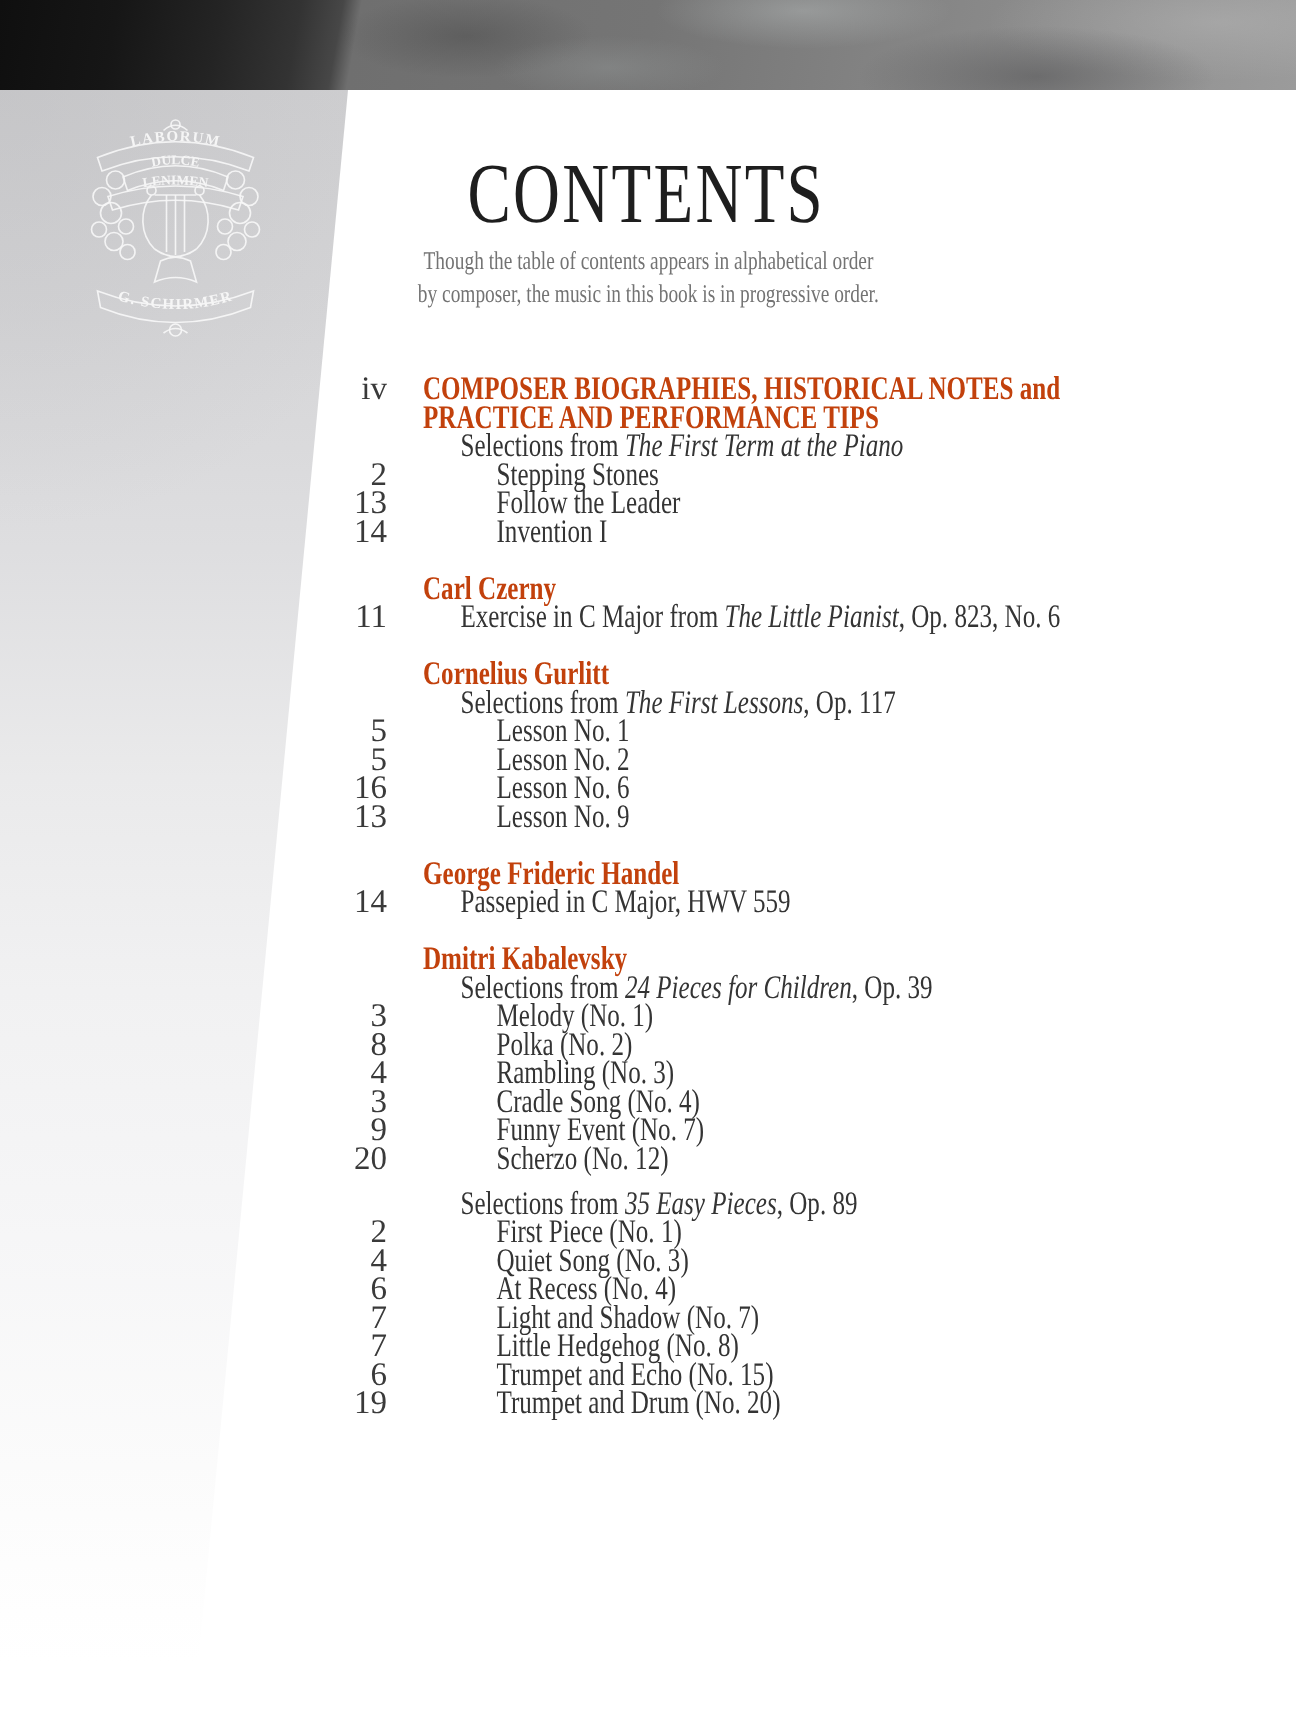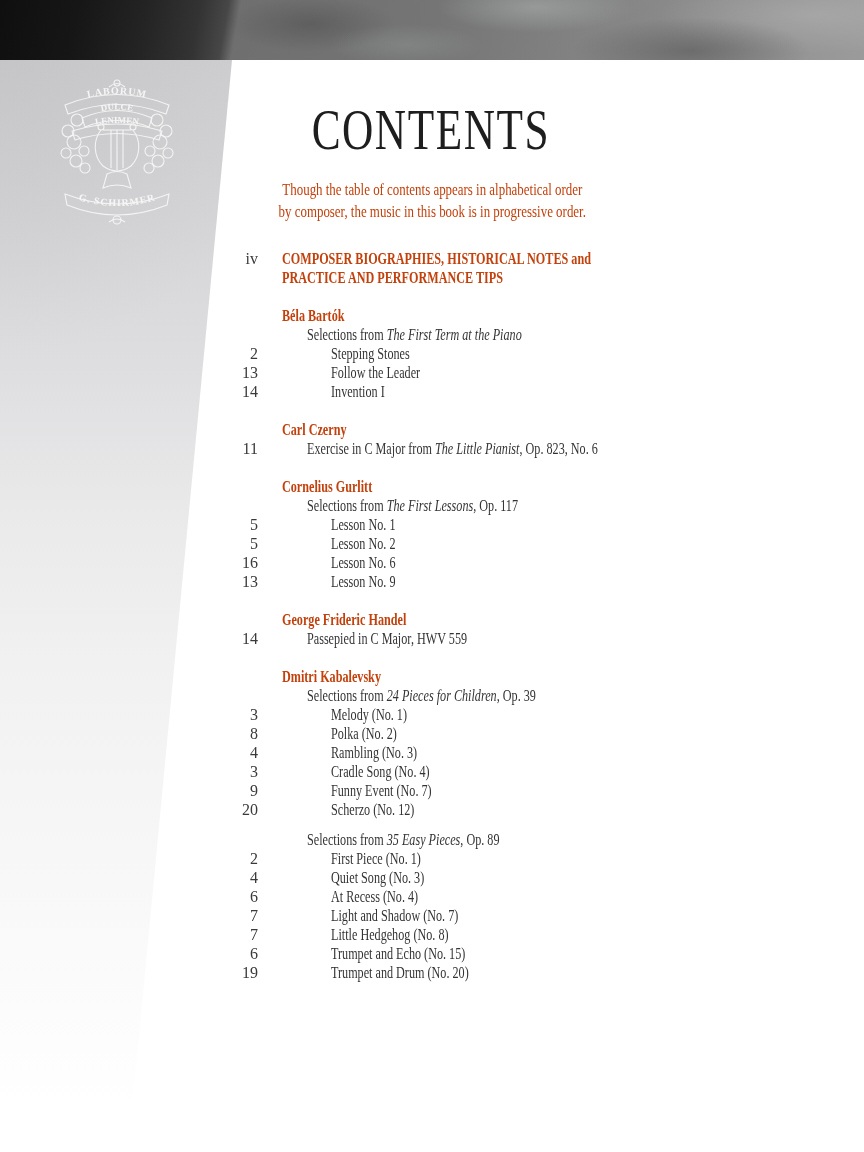--- a/index.html
+++ b/index.html
@@ -27,27 +27,27 @@
       radial-gradient(420px 420px at 0% 0%, rgba(175,175,178,.30), transparent 70%),
       linear-gradient(180deg,#cfcfd1 0%,#d5d5d7 14%,#dedee0 28%,#eaeaeb 42%,#f1f1f2 55%,#f6f6f7 70%,#fbfbfb 84%,rgba(255,255,255,0) 96%);
   }
   .logo{position:absolute;left:55px;top:78px;width:124px;height:148px;opacity:.85;}
   .logo path,.logo circle,.logo line{stroke:rgba(255,255,255,.9);fill:none;stroke-width:1.1;}
   .logo text{fill:#fdfdfd;stroke:none;font-family:"Liberation Serif",serif;font-weight:bold;}
   
   .title{position:absolute;left:0;right:3px;top:101px;text-align:center;color:#1e1e1e;
          font-size:57px;line-height:58px;}
   .title .tx{letter-spacing:2px;}
-  .subtitle{position:absolute;left:0;right:0;top:163px;text-align:center;color:#c2410c;
-            font-size:17px;line-height:22px;margin-top:16px;}
+  .subtitle{position:absolute;left:0;right:0;top:163px;text-align:center;color:#737373;
+            font-size:17px;line-height:22px;}
   
   .tx{display:inline-block;transform:scaleX(.76);transform-origin:50% 50%;white-space:nowrap;}
   .left .tx{transform-origin:0 50%;}
   
-  .toc{position:absolute;left:200px;top:249px;width:620px;color:#343434;font-size:16px;}
+  .toc{position:absolute;left:200px;top:249px;width:620px;color:#343434;font-size:22px;}
   .row{display:flex;line-height:19px;}
   .num{flex:0 0 58px;width:58px;text-align:right;color:#3a3a3a;}
   .entry{margin-left:24px;}
   .lvl1{padding-left:25px;}
   .lvl2{padding-left:49px;}
   .bold{font-weight:bold;color:#c2410c;}
   .sec{margin-top:19px;}
   .subgap{margin-top:11px;}
   .entry i{font-style:italic;}
 </style>
@@ -128,24 +128,20 @@
 
   <div class="toc left">
       <div class="row">
         <span class="num">iv</span>
         <span class="entry bold"><span class="tx b">COMPOSER BIOGRAPHIES, HISTORICAL NOTES and</span></span>
       </div>
       <div class="row">
         <span class="num"></span>
         <span class="entry bold"><span class="tx">PRACTICE AND PERFORMANCE TIPS</span></span>
       </div>
-      <div class="row sec">
-        <span class="num"></span>
-        <span class="entry bold"><span class="tx">Béla Bartók</span></span>
-      </div>
       <div class="row">
         <span class="num"></span>
         <span class="entry lvl1"><span class="tx">Selections from <i>The First Term at the Piano</i></span></span>
       </div>
       <div class="row">
         <span class="num">2</span>
         <span class="entry lvl2"><span class="tx">Stepping Stones</span></span>
       </div>
       <div class="row">
         <span class="num">13</span>

